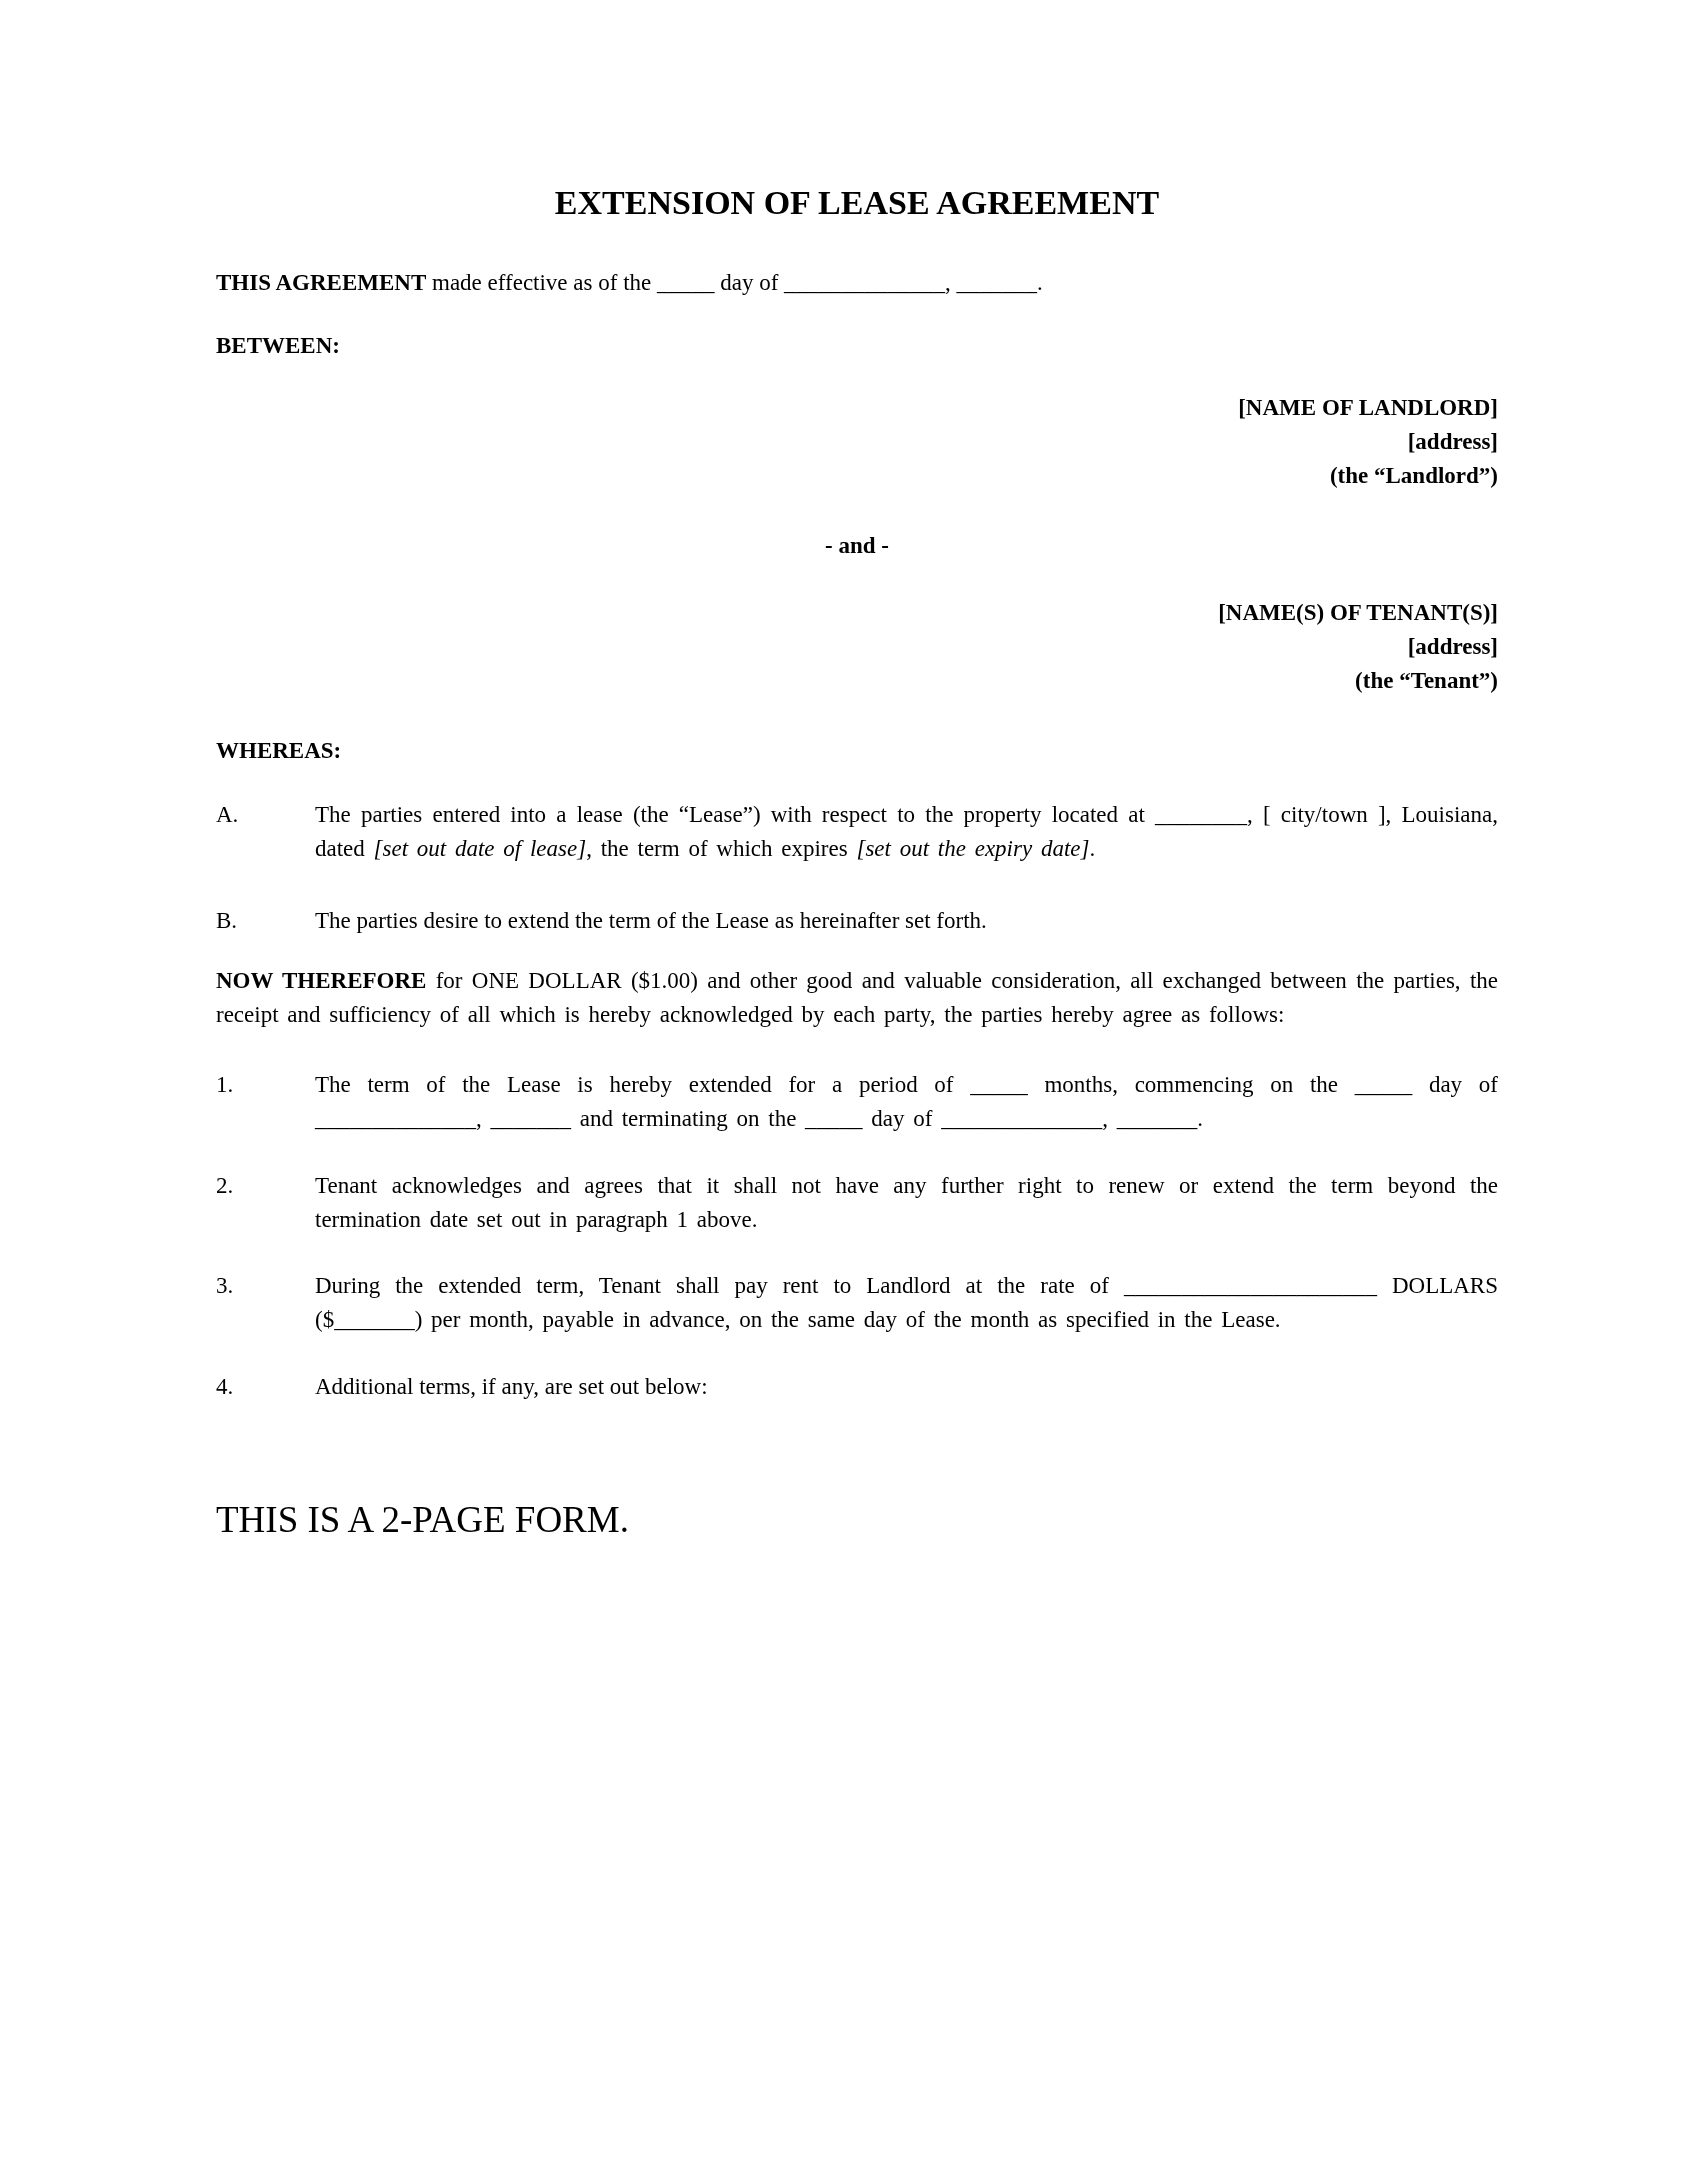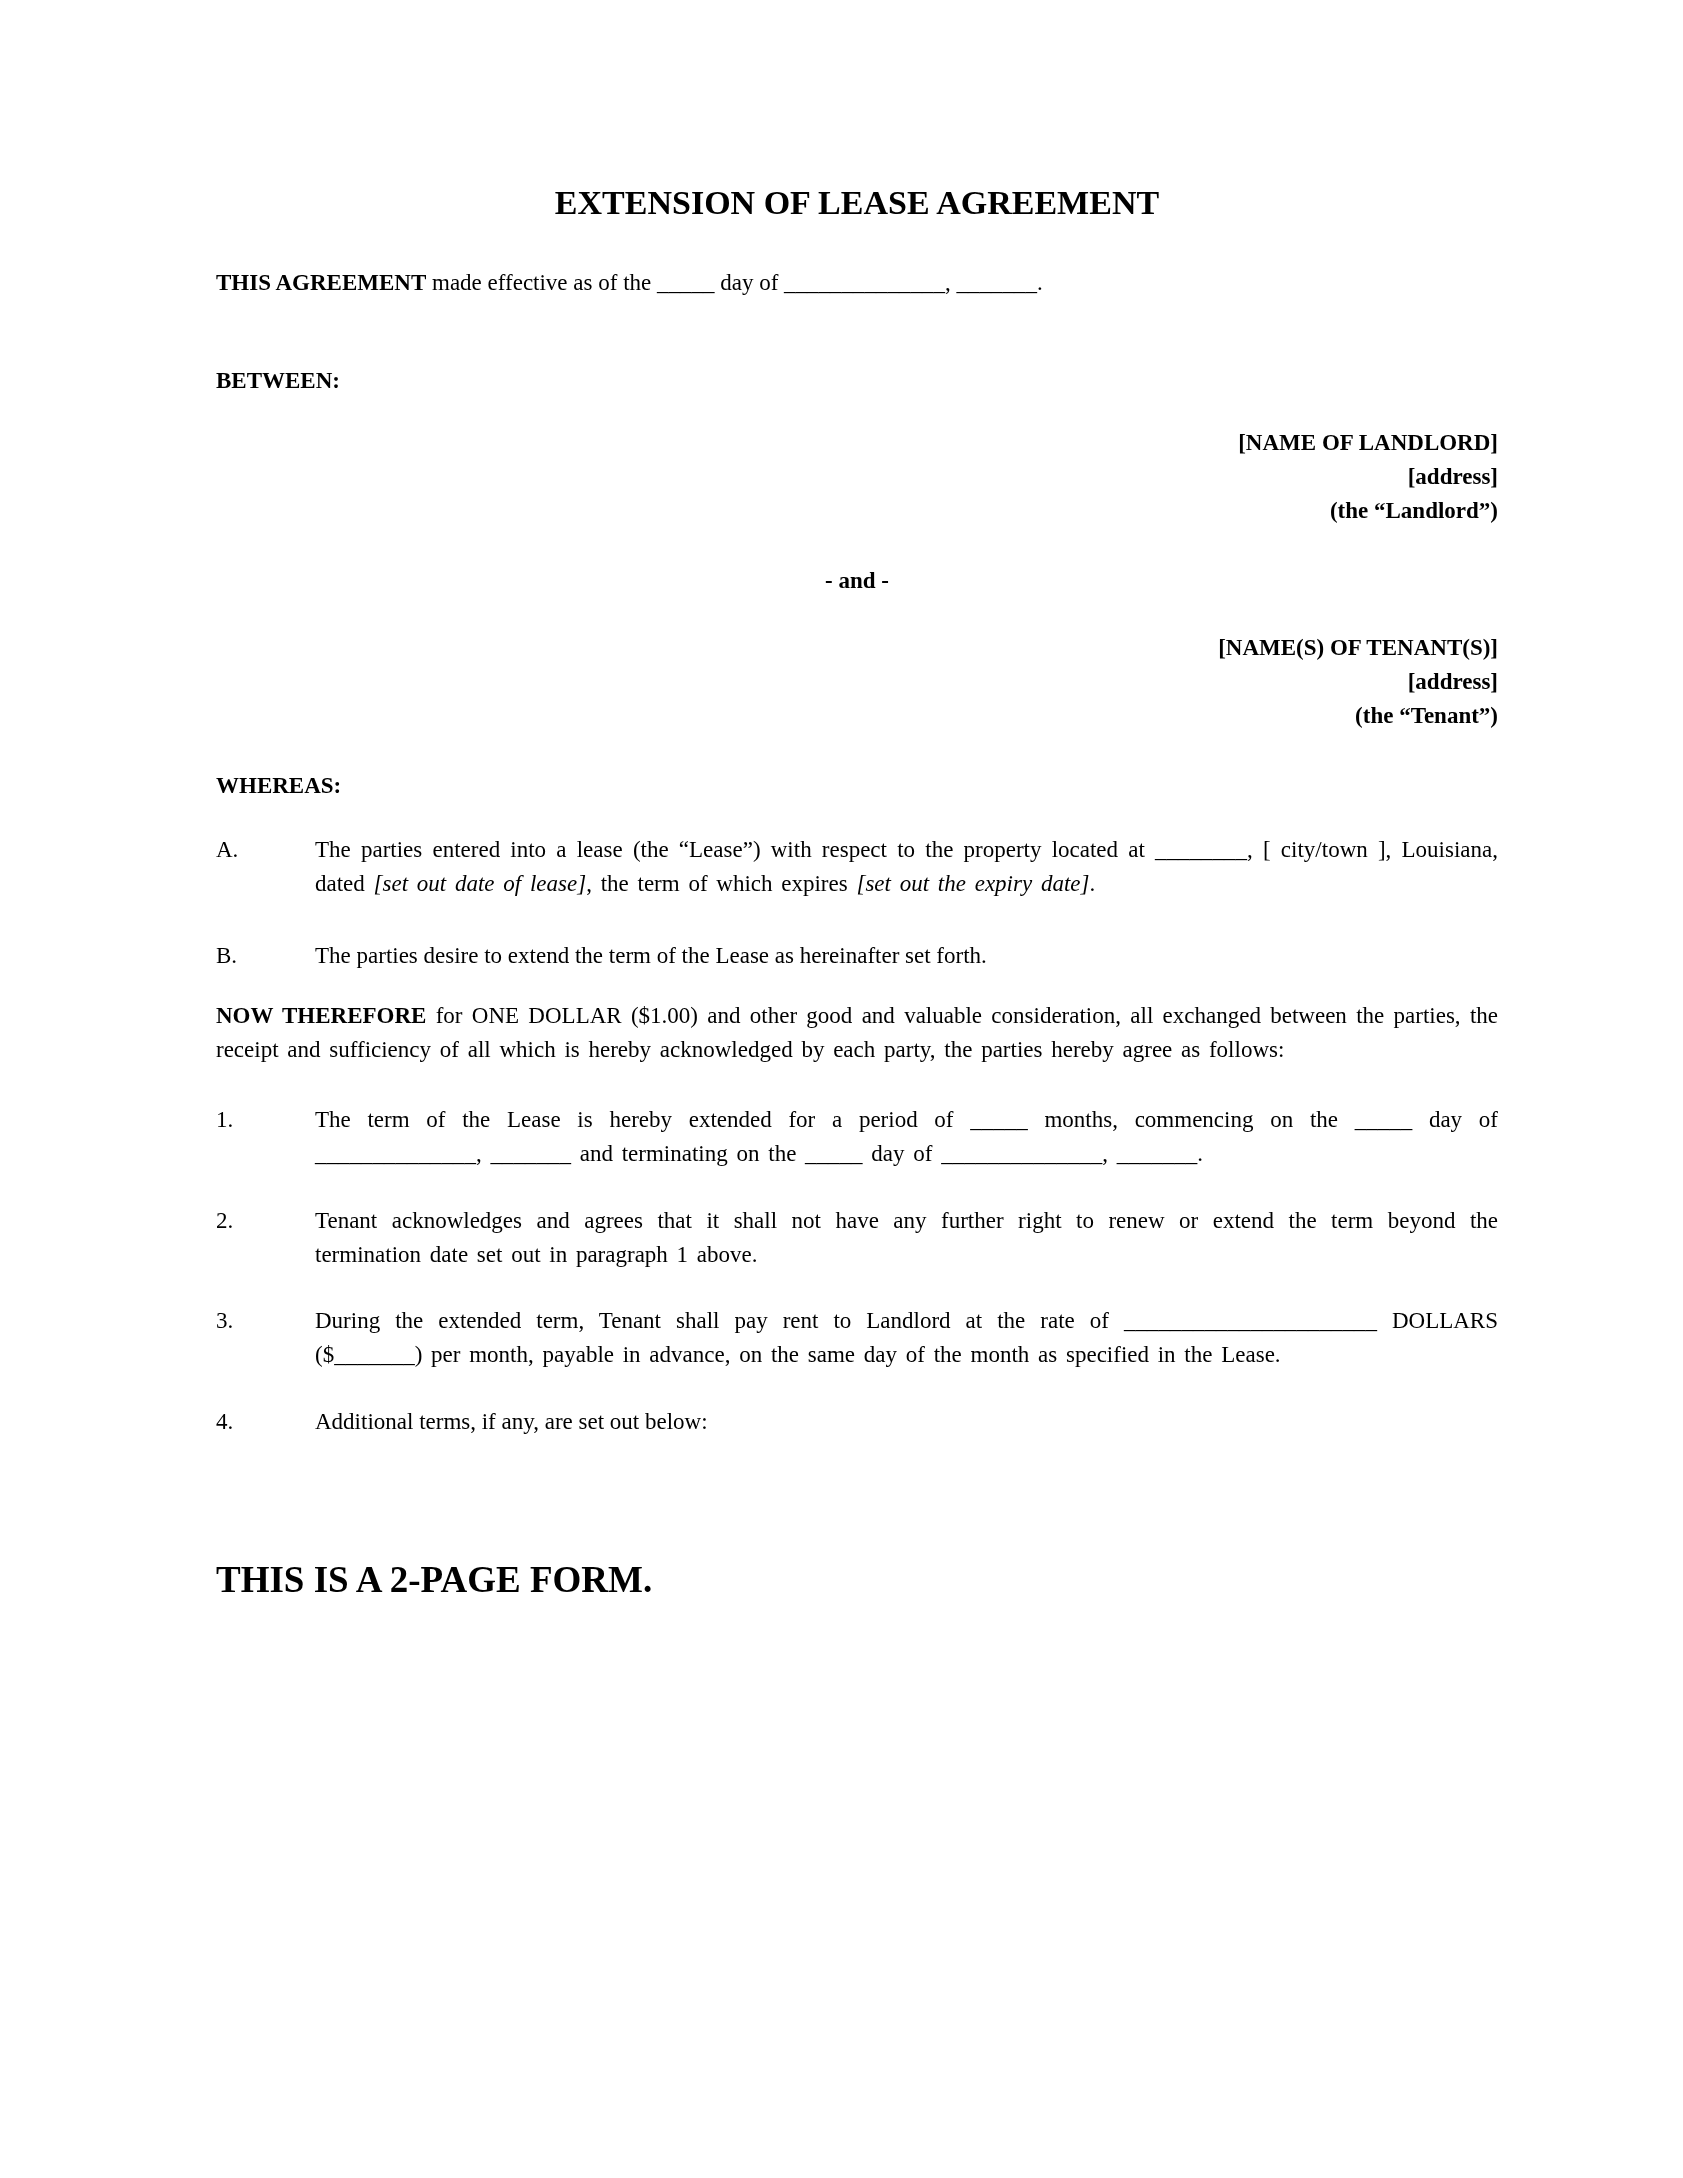--- a/index.html
+++ b/index.html
@@ -24,21 +24,21 @@
     width: 1282px;
   }
   .doc-title {
     text-align: center;
     font-weight: bold;
     font-size: 34px;
     line-height: 38px;
     margin: 0 0 44px 0;
   }
   p { margin: 0; }
-  .intro        { margin-bottom: 64px; }
+  .intro        { margin-bottom: 29px; }
   .section-label{ font-weight: bold; margin-bottom: 28px; }
   .whereas-label{ font-weight: bold; margin-bottom: 30px; }
   .party-block  { text-align: right; margin-bottom: 36px; font-weight: bold; }
   .and-sep      { text-align: center; font-weight: bold; margin-bottom: 33px; }
   .party-block.tenant { margin-bottom: 36px; margin-top: 28px; }
   .justify {
     text-align: justify;
     word-spacing: 3px;
   }
   .hang {
@@ -54,24 +54,24 @@
   .item-2 { margin-bottom: 32px; }
   .item-3 { margin-bottom: 33px; }
   .item-4 { margin-bottom: 34px; }
   .bold   { font-weight: bold; }
   .italic { font-style: italic; }
   .additional-note {
     margin-left: 99px;
     font-style: italic;
   }
   .form-notice {
-    font-weight: bold;
+    font-weight: normal;
     font-size: 37px;
     line-height: 42px;
-    margin-top: 120px;
+    margin-top: 95px;
   }
 </style>
 </head>
 <body>
 
 <div class="page">
   <div class="content">
 
     <h1 class="doc-title">EXTENSION OF LEASE AGREEMENT</h1>
 

